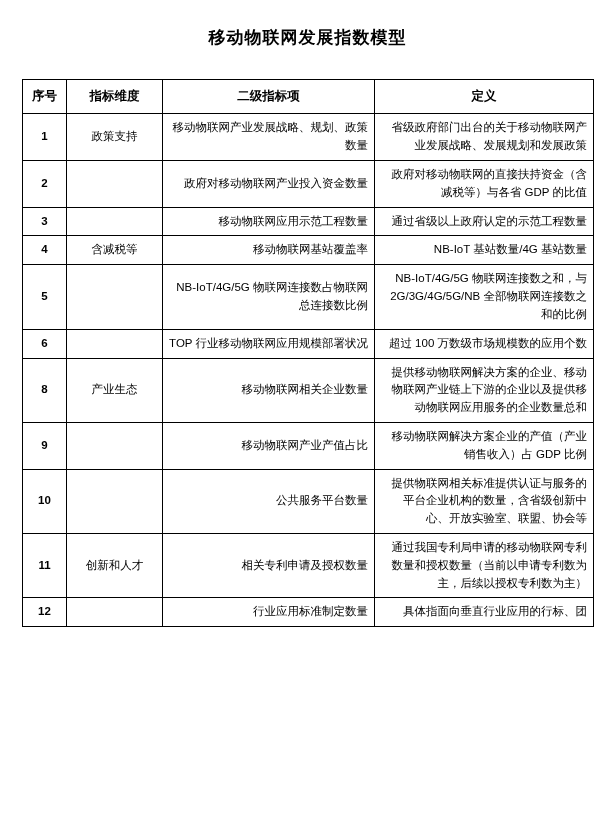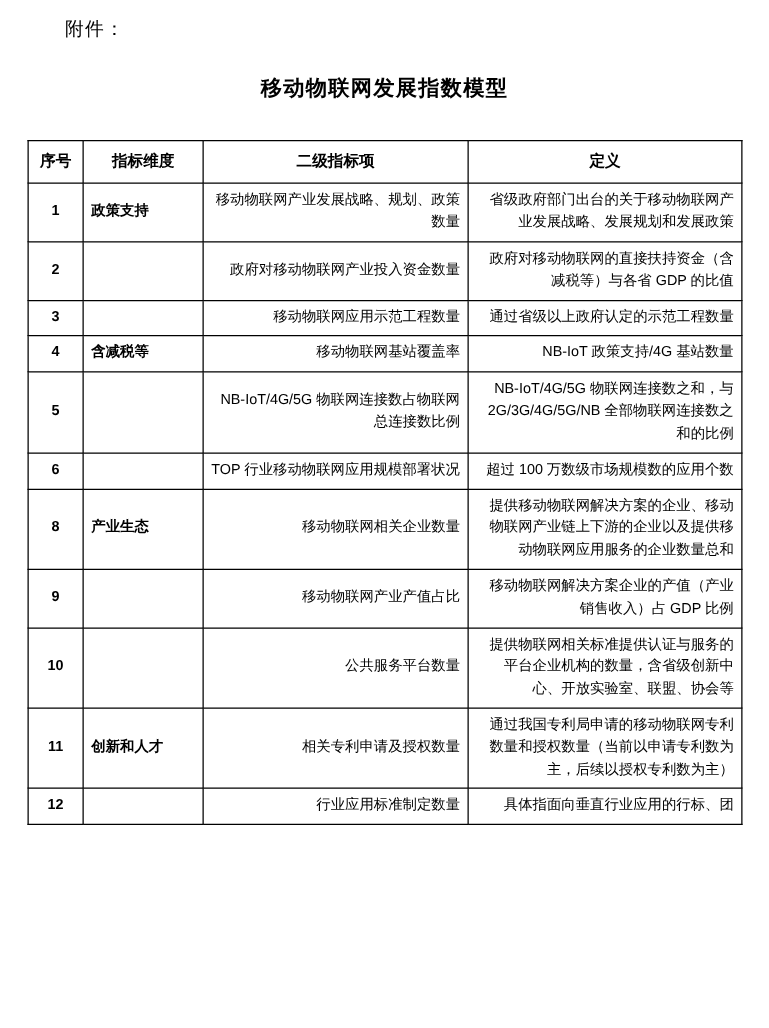--- a/index.html
+++ b/index.html
@@ -63,34 +63,33 @@
   col.c-dim   { width: 96px; }
   col.c-sub   { width: 212px; }
   col.c-def   { width: 219px; }
 
   td.no {
     text-align: center;
     font-weight: bold;
     font-size: 12px;
   }
   td.dim {
-    text-align: left;
-    font-weight: bold;
+    text-align: center;
+    font-weight: normal;
     font-size: 12.5px;
   }
   td.sub, td.def {
     text-align: right;
   }
 </style>
 </head>
 <body>
 
 <div class="page">
 
-  <div class="attachment-label">附件：</div>
 
   <div class="doc-title">移动物联网发展指数模型</div>
 
   <table class="index-table">
     <colgroup>
       <col class="c-no">
       <col class="c-dim">
       <col class="c-sub">
       <col class="c-def">
     </colgroup>
@@ -118,21 +117,21 @@
         <tr>
           <td class="no">3</td>
           <td class="dim"></td>
           <td class="sub">移动物联网应用示范工程数量</td>
           <td class="def">通过省级以上政府认定的示范工程数量</td>
         </tr>
         <tr>
           <td class="no">4</td>
           <td class="dim">含减税等</td>
           <td class="sub">移动物联网基站覆盖率</td>
-          <td class="def">NB-IoT 政策支持/4G 基站数量</td>
+          <td class="def">NB-IoT 基站数量/4G 基站数量</td>
         </tr>
         <tr>
           <td class="no">5</td>
           <td class="dim"></td>
           <td class="sub">NB-IoT/4G/5G 物联网连接数占物联网总连接数比例</td>
           <td class="def">NB-IoT/4G/5G 物联网连接数之和，与 2G/3G/4G/5G/NB 全部物联网连接数之和的比例</td>
         </tr>
         <tr>
           <td class="no">6</td>
           <td class="dim"></td>

